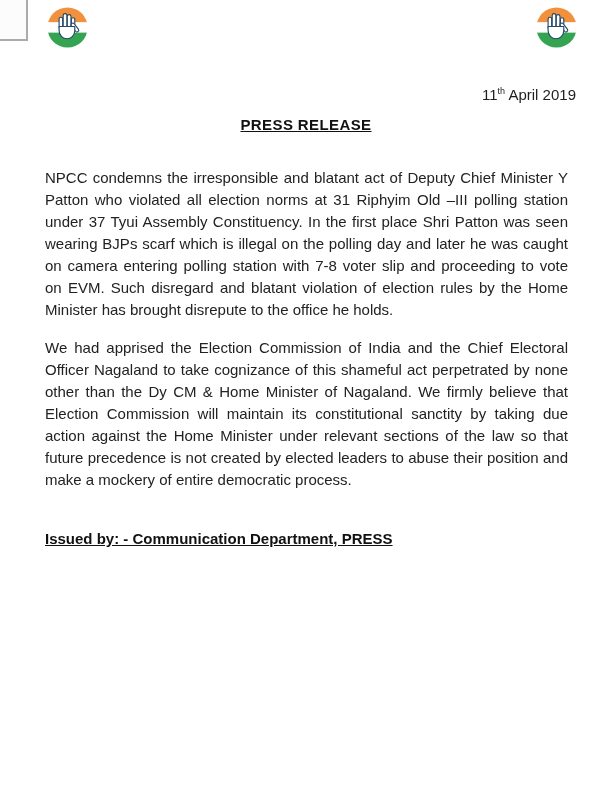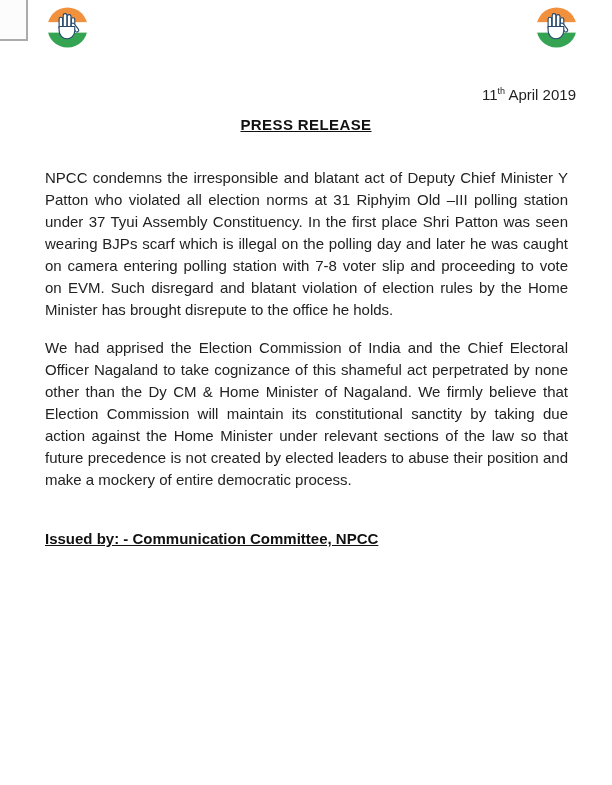--- a/index.html
+++ b/index.html
@@ -174,15 +174,15 @@
 
   <div class="title-line">
     <span class="title-text">PRESS RELEASE</span>
   </div>
 
   <div class="body-block">
     <p>NPCC condemns the irresponsible and blatant act of Deputy Chief Minister Y Patton who violated all election norms at 31 Riphyim Old –III polling station under 37 Tyui Assembly Constituency. In the first place Shri Patton was seen wearing BJPs scarf which is illegal on the polling day and later he was caught on camera entering polling station with 7-8 voter slip and proceeding to vote on EVM. Such disregard and blatant violation of election rules by the Home Minister has brought disrepute to the office he holds.</p>
     <p>We had apprised the Election Commission of India and the Chief Electoral Officer Nagaland to take cognizance of this shameful act perpetrated by none other than the Dy CM &amp; Home Minister of Nagaland. We firmly believe that Election Commission will maintain its constitutional sanctity by taking due action against the Home Minister under relevant sections of the law so that future precedence is not created by elected leaders to abuse their position and make a mockery of entire democratic process.</p>
   </div>
 
-  <div class="issued-line">Issued by: - Communication Committee, NPCC</div>
+  <div class="issued-line">Issued by: - Communication Department, PRESS</div>
 
 </div>
 
 </body></html>

